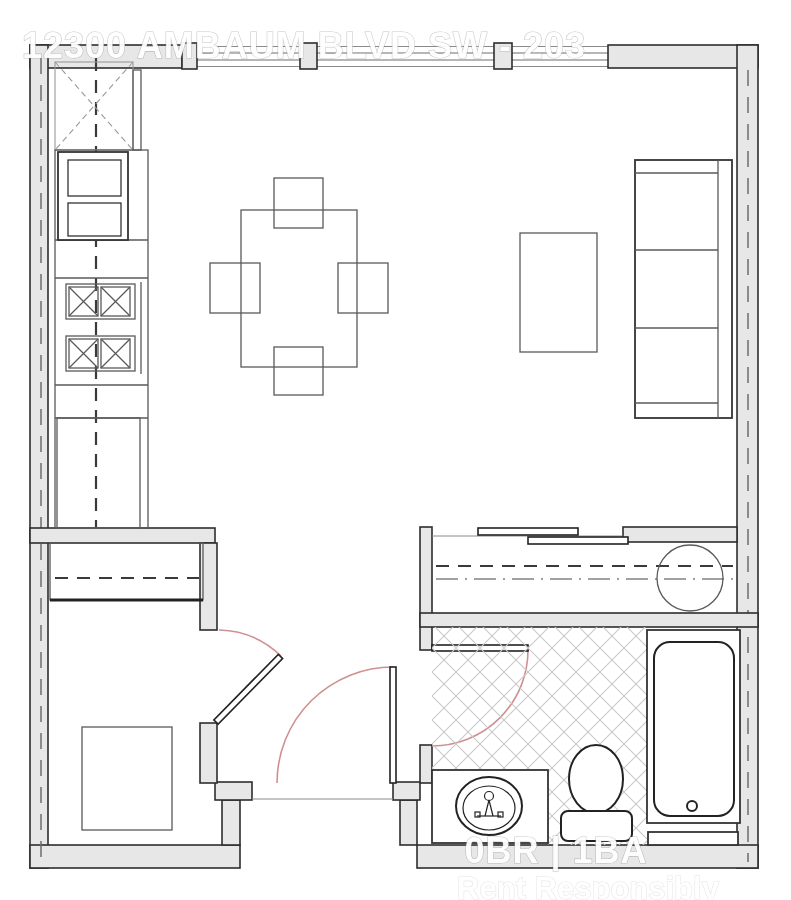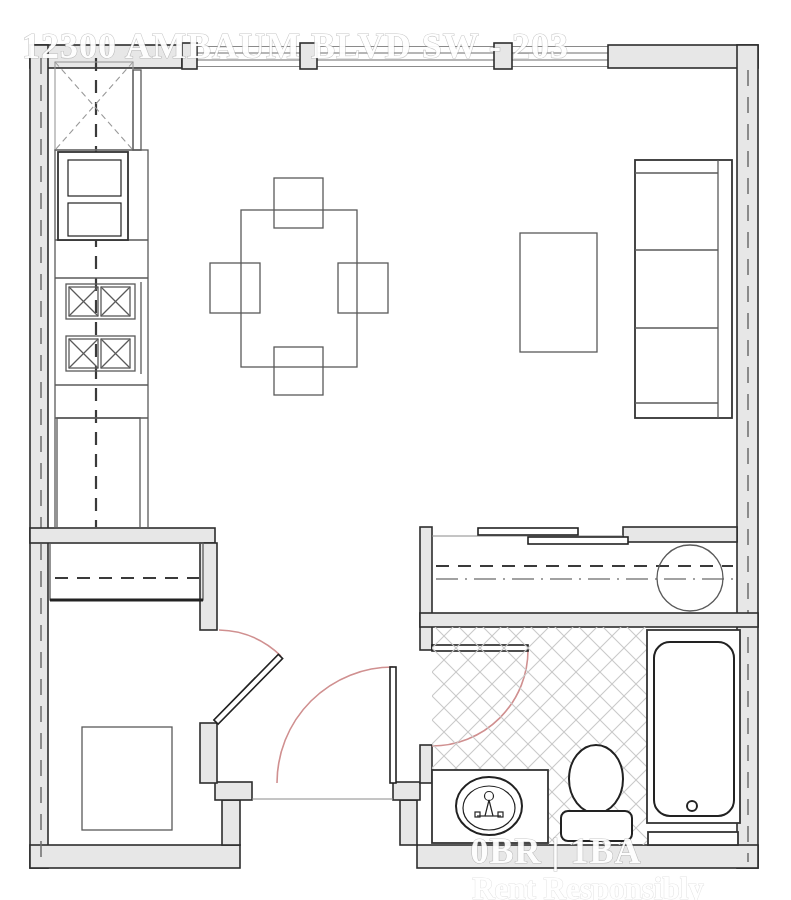--- a/index.html
+++ b/index.html
@@ -1,17 +1,17 @@
 <!DOCTYPE html>
 <html style="--background: #ffffff; --wall-fill: #e7e7e7; --wall-stroke: #2e2e2e; --furniture-stroke: #5a5a5a; --fixture-stroke: #222222; --door-arc: #d09090; --hatch-line: #c9c9c9; --dashed-line: #3a3a3a; --watermark-text: #ffffff;"><head>
 <meta charset="utf-8">
 <style>
   html,body{margin:0;padding:0;background:#fff;}
   .stage{position:relative;width:773px;height:900px;background:var(--background,#fff);
-         font-family:Liberation Serif, serif;overflow:hidden;}
+         font-family:Liberation Sans, sans-serif;overflow:hidden;}
   svg{display:block}
 
   .wall      {fill:var(--wall-fill,#e7e7e7);stroke:var(--wall-stroke,#2e2e2e);stroke-width:1.6;}
   .thinline  {stroke:#8a8a8a;stroke-width:1;fill:none;}
   .glaze     {stroke:#6f6f6f;stroke-width:1.2;fill:none;}
   .furn      {fill:none;stroke:var(--furniture-stroke,#5a5a5a);stroke-width:1.3;}
   .furnbold  {fill:#fff;stroke:#333;stroke-width:1.8;}
   .fix       {fill:#fff;stroke:var(--fixture-stroke,#222);stroke-width:2;}
   .fixthin   {fill:none;stroke:var(--fixture-stroke,#222);stroke-width:1.2;}
   .leaf      {fill:#fff;stroke:var(--fixture-stroke,#222);stroke-width:1.6;}

